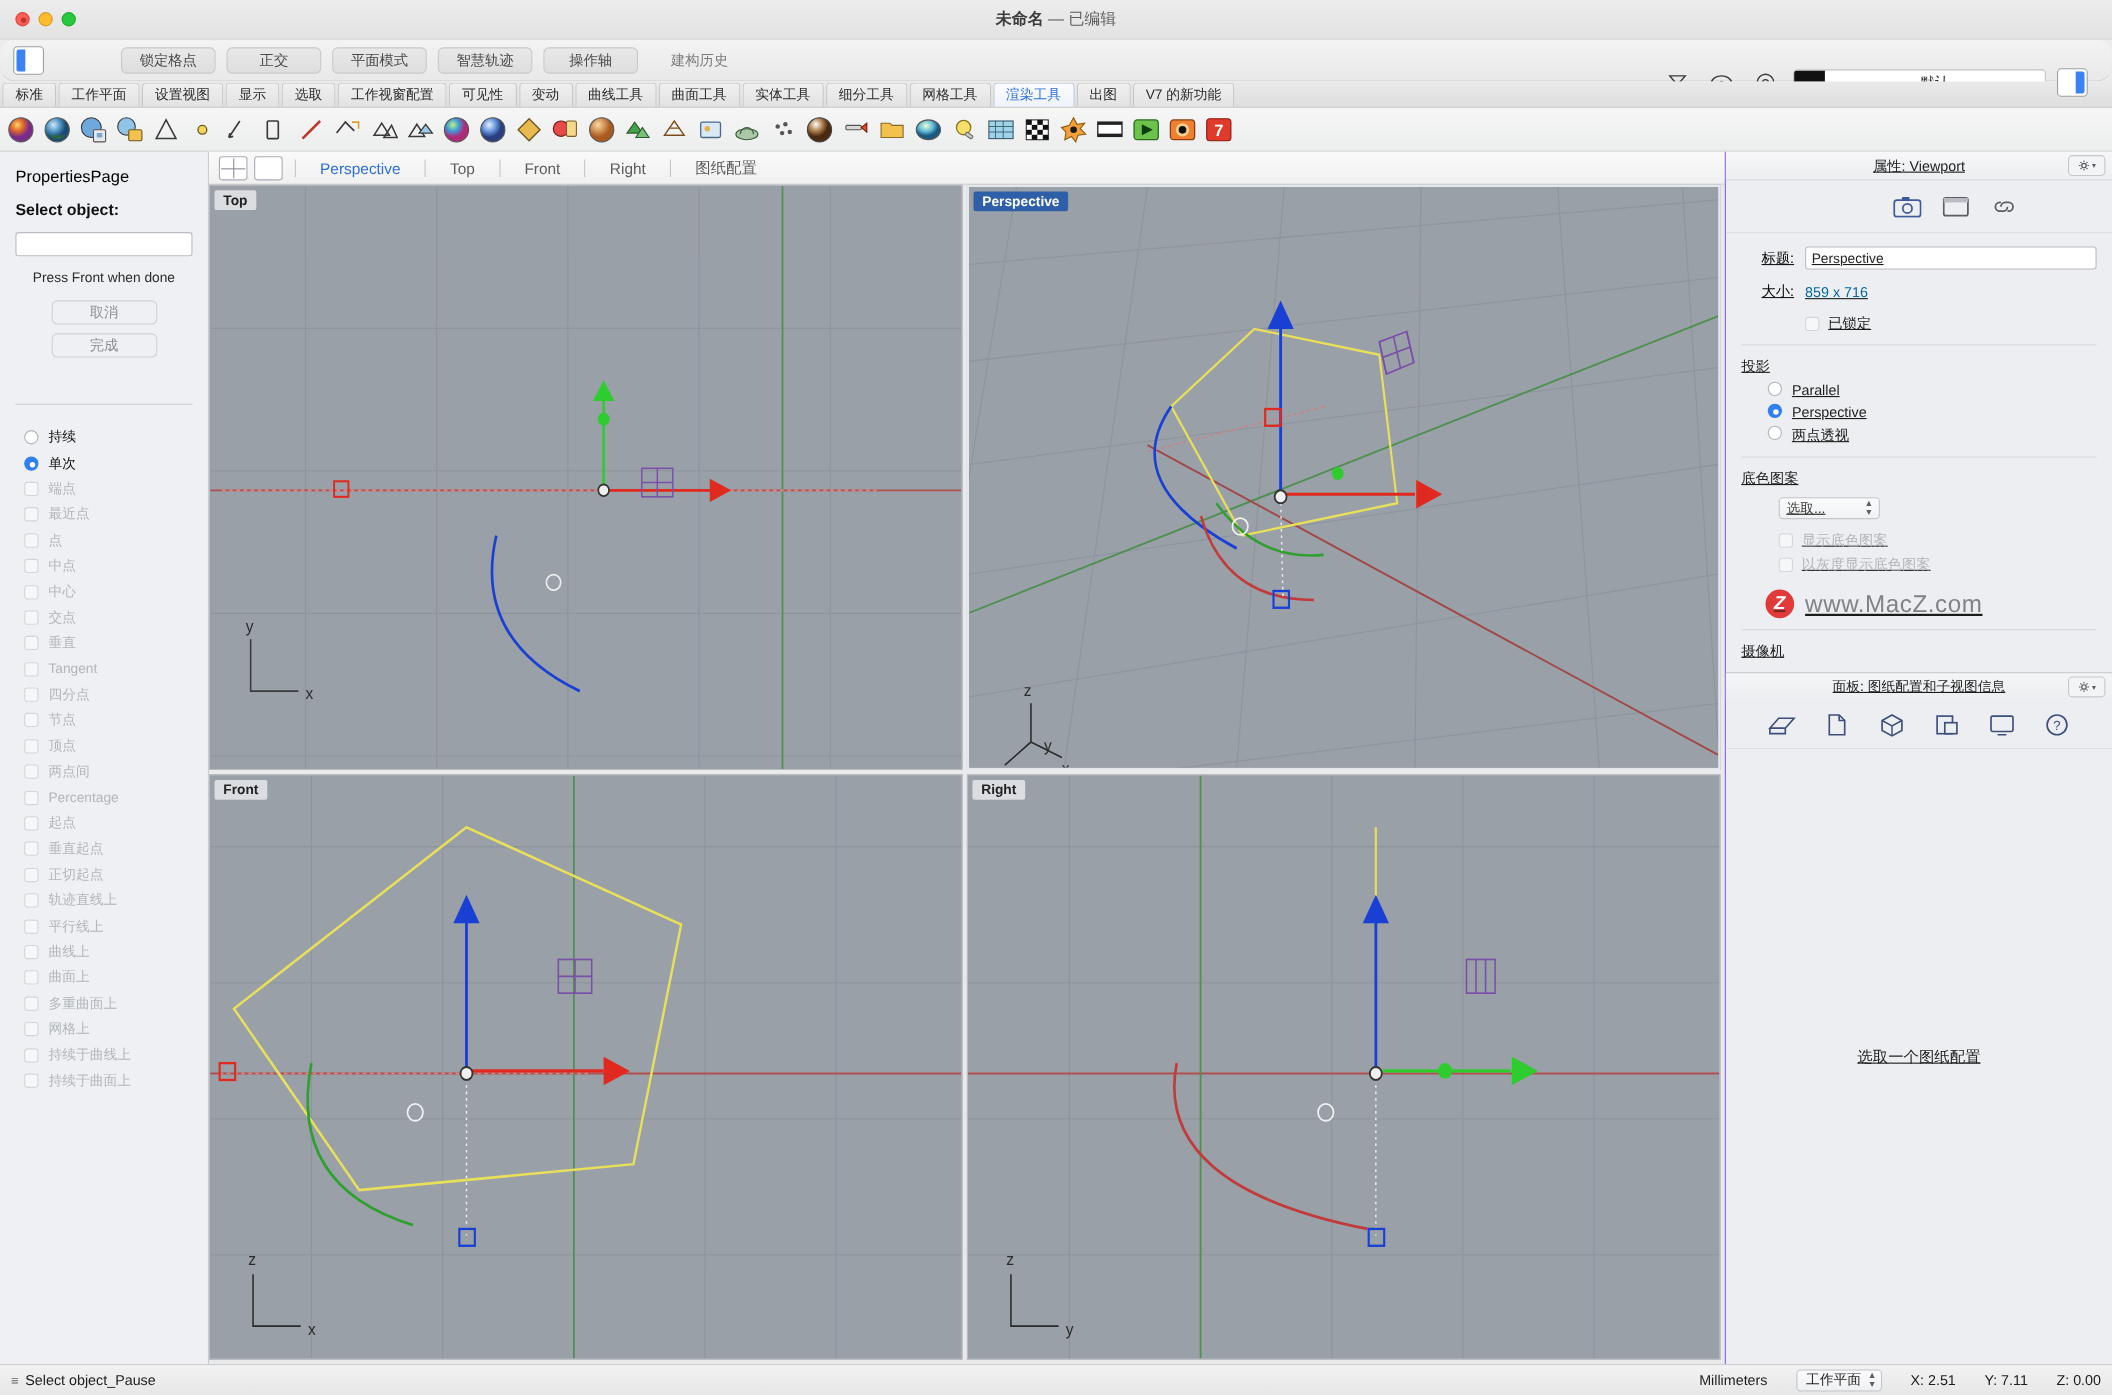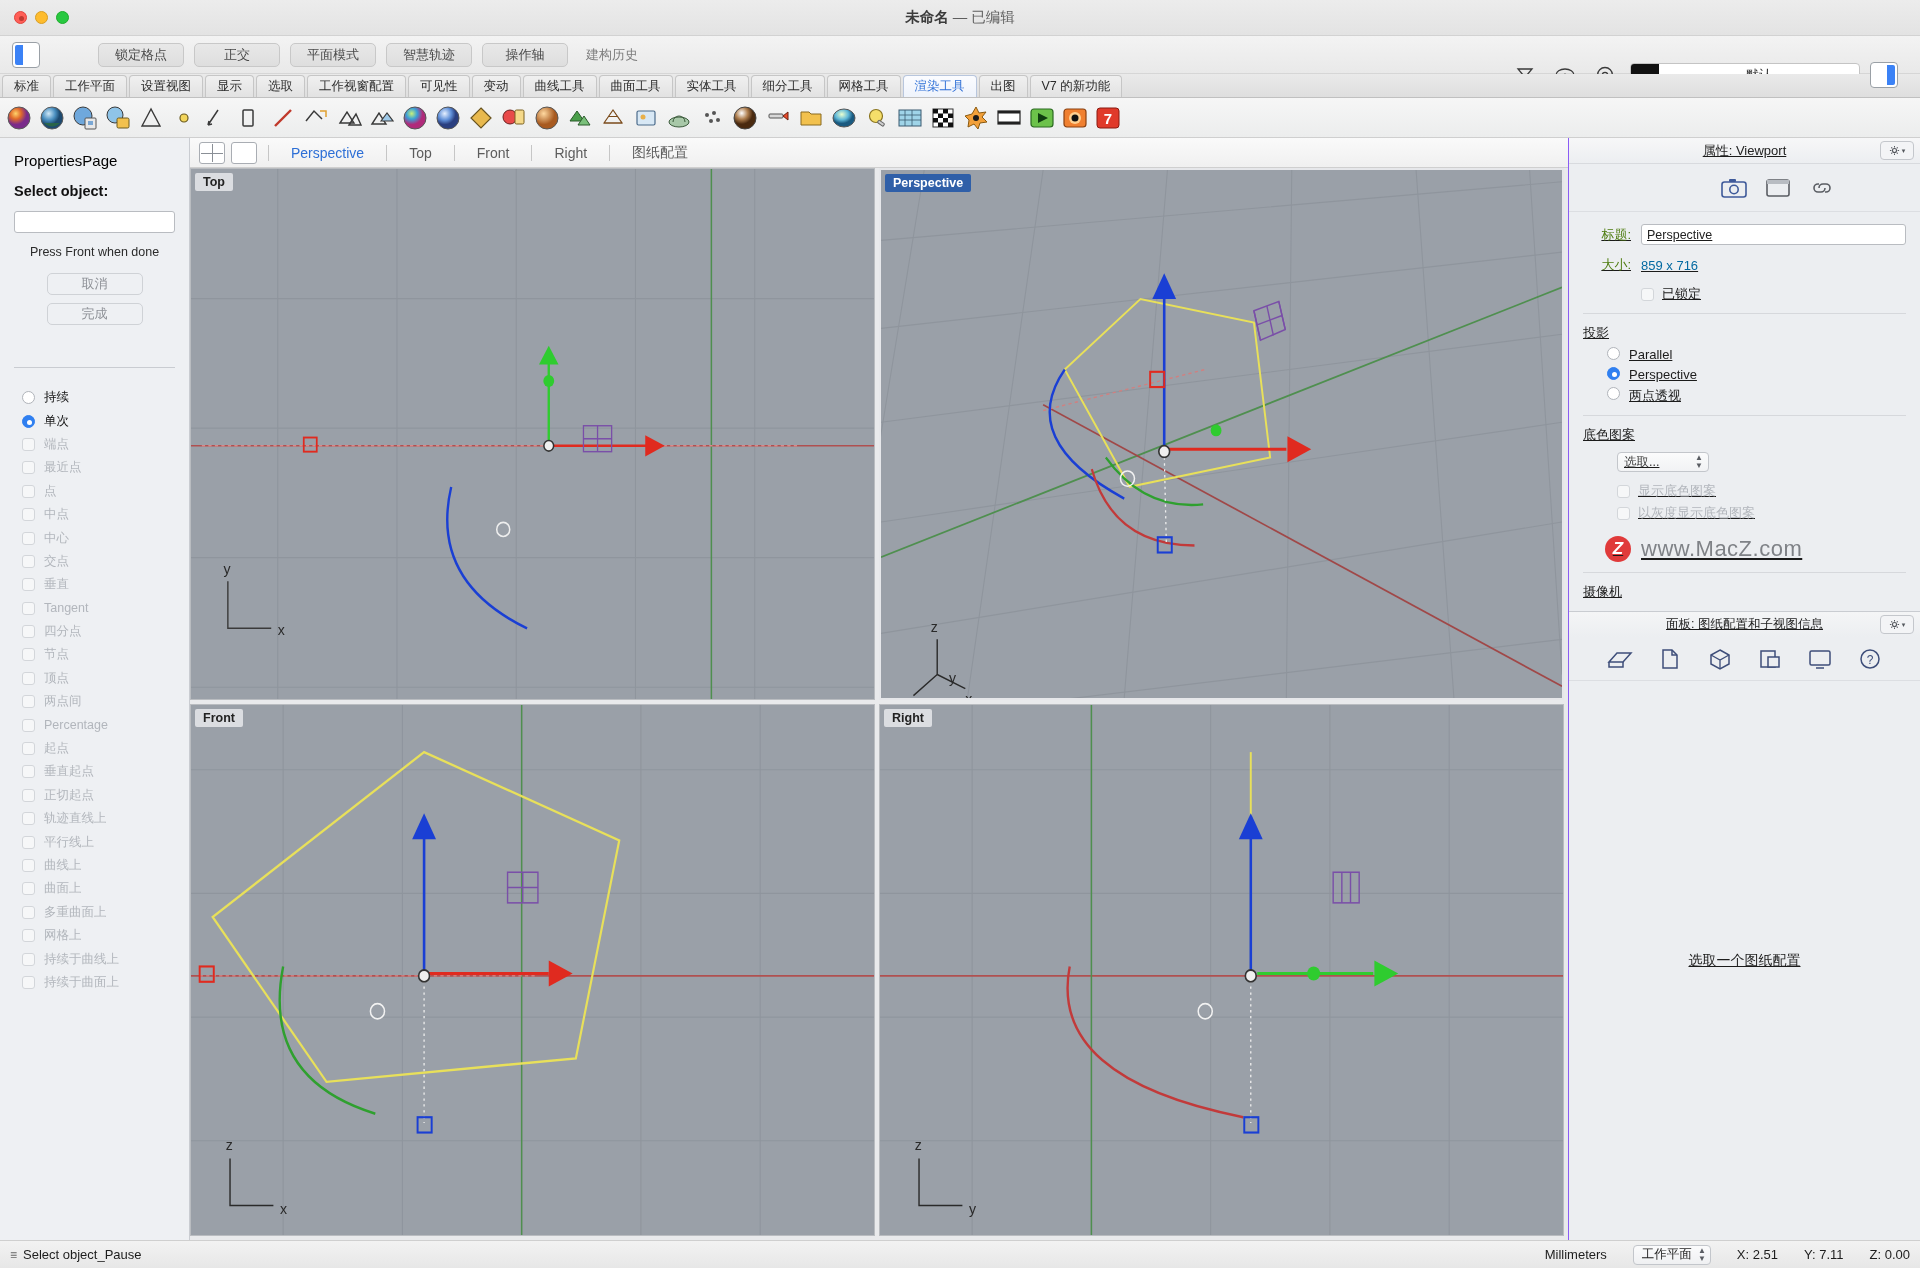--- a/index.html
+++ b/index.html
@@ -30,21 +30,21 @@
     position:absolute; left:0; right:0; text-align:center;
     font-size:14.5px; font-weight:bold; color:#3b3b3b; pointer-events:none;
   }
   .title-text .sub{font-weight:normal;color:#5e5e5e;}
 
   
   .toprow {
     height:38px; flex:0 0 38px; display:flex; align-items:center;
     background:linear-gradient(#f3f3f3,#e9e9e9);
     border-bottom:1px solid #d6d6d6;
-    padding:0 12px; gap:0;
+    padding:0 12px; gap:12px;border-radius:14px;
   }
   .panel-toggle{
     width:28px;height:26px;border:1px solid #9aa0a6;border-radius:4px;
     background:#fff; margin-right:10px; position:relative;
   }
   .panel-toggle:before{
     content:""; position:absolute; left:2px; top:2px; bottom:2px; width:8px;
     background:#3b82f6; border-radius:2px 0 0 2px;
   }
   .panel-toggle.right:before{left:auto;right:2px;border-radius:0 2px 2px 0;}
@@ -189,21 +189,21 @@
     border:1px solid #c4c7cc;border-radius:4px;background:#f3f4f6;
     display:flex;align-items:center;justify-content:center;gap:2px;font-size:10px;color:#55585e;
   }
   .rp-icons{
     height:48px;display:flex;align-items:center;gap:14px;padding-left:150px;
     border-bottom:1px solid #dcdee2;
   }
   .rp-ic{width:30px;height:24px;display:flex;align-items:center;justify-content:center;color:#4a5a8a;}
   .rp-body{padding:12px 14px 0 14px;}
   .rp-row{display:flex;align-items:center;margin-bottom:11px;font-size:13px;}
-  .rp-lab{width:48px;text-align:right;margin-right:10px;color:#4d7c0f;}
+  .rp-lab{width:48px;text-align:right;margin-right:10px;color:#000000;}
   .rp-input{
     flex:1;height:21px;background:#fff;border:1px solid #b9bcc1;border-radius:3px;
     font-size:12.5px;padding:0 5px;display:flex;align-items:center;color:#222;
   }
   .rp-val{font-size:13px;color:#0369a1;}
   .rp-check{display:flex;align-items:center;font-size:13px;margin-bottom:6px;}
   .rp-check .cbx{margin-right:8px;}
   .rp-sec{
     border-top:1px solid #d6d8dc;margin-top:10px;padding-top:10px;
     font-size:13px;color:#1d1d1d;

